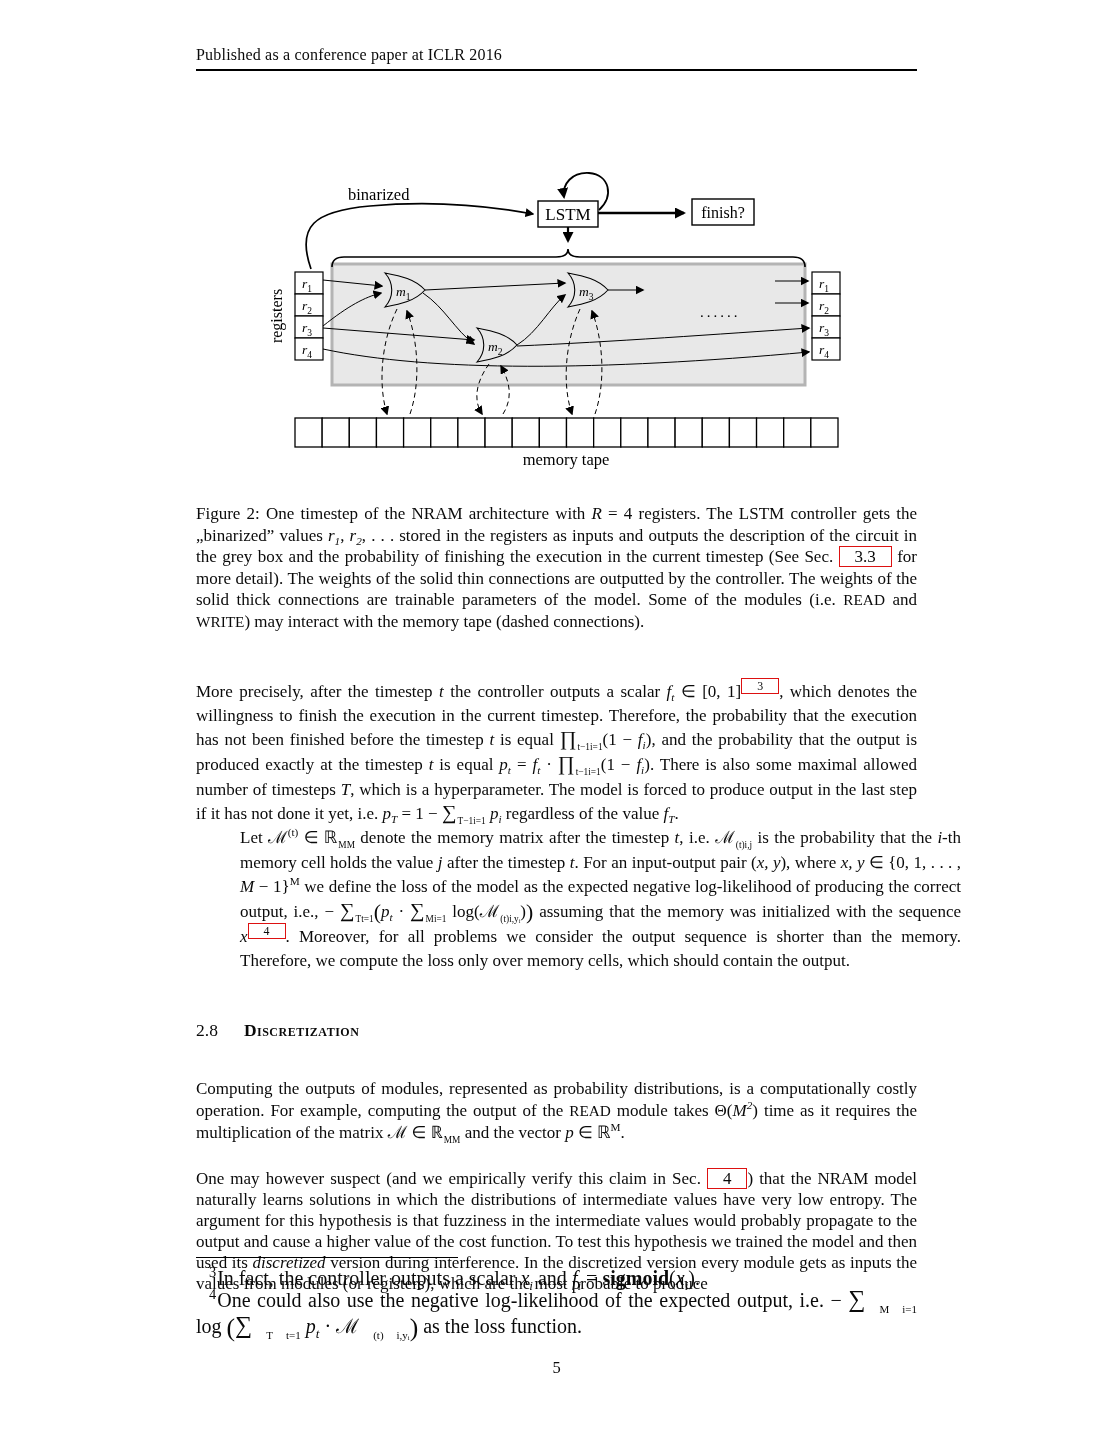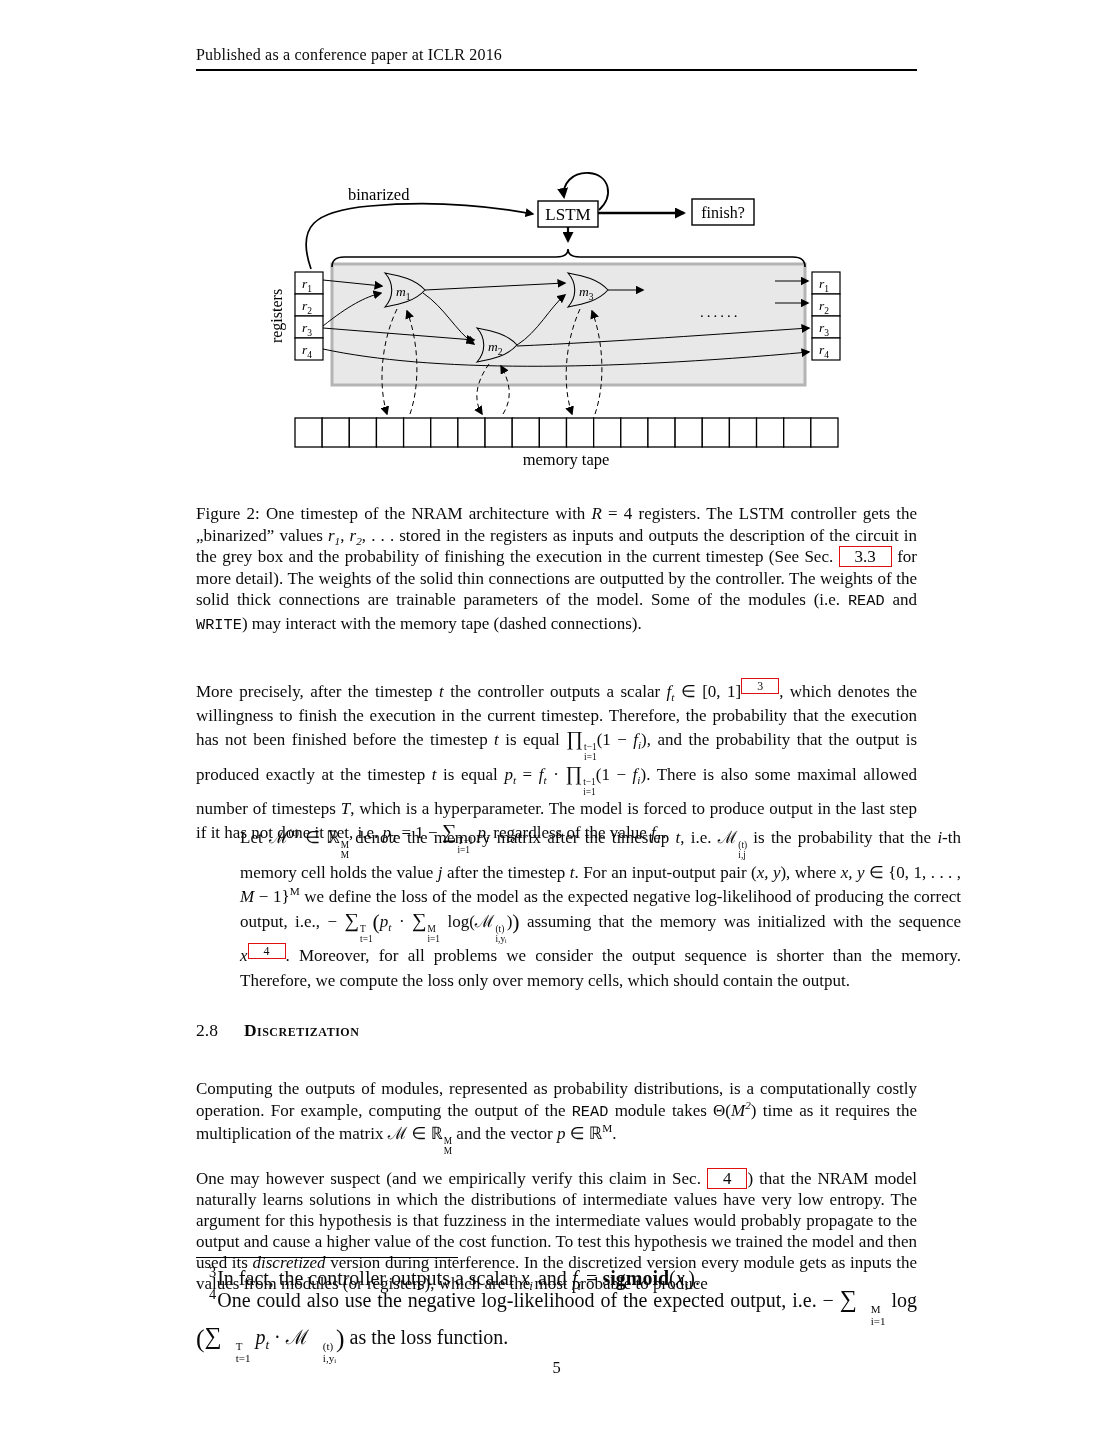--- a/index.html
+++ b/index.html
@@ -17,30 +17,30 @@
   .sc{font-variant:small-caps;letter-spacing:.5px;font-weight:bold;}
   .p3{top:1078px;line-height:22px;}
   .p4{top:1151px;line-height:21px;margin-top:17px;}
   .fnrule{position:absolute;left:196px;top:1257px;width:262px;height:1.2px;background:#000;}
   .footnotes{position:absolute;left:196px;top:1268px;width:721px;font-size:20px;line-height:20px;text-align:justify;font-family:Liberation Serif, serif;}
   .fn{text-indent:13px;}
   .fn + .fn{margin-top:2px;}
   .pagenum{position:absolute;left:196px;top:1358px;width:721px;text-align:center;font-size:16.5px;}
   
   .seg.i{font-style:italic;}
-  .seg.m{font-family:Liberation Mono, monospace;font-size:.9em;}
+  .seg.m{font-family:Liberation Serif, serif;font-size:.9em;}
   .seg.b{font-weight:700;}
   .seg.ref{border:1.5px solid var(--ref,#dd1111);padding:0 15px;}
   .seg.sup{vertical-align:super;font-size:.7em;line-height:0;}
   .seg.fnmark{vertical-align:super;font-size:.72em;line-height:0;margin-right:1px;}
   .seg.bp{font-size:1.28em;line-height:0;vertical-align:-.1em;}
   sub{font-size:.66em;line-height:0;}
   sup{font-size:.66em;line-height:0;}
   .opsym{font-size:1.2em;line-height:0;}
-  .lims{display:inline-flex;flex-direction:column;text-align:left;font-size:.55em;
+  .lims{display:inline-flex;flex-direction:row;text-align:left;font-size:.55em;
         line-height:1.05;vertical-align:-.55em;margin-left:1px;font-style:normal;}
   .lims span{display:block;}
 </style>
 </head>
 <body>
 
 <div class="page">
 
   <div class="header">Published as a conference paper at ICLR 2016</div>
   <div class="hrule"></div>

